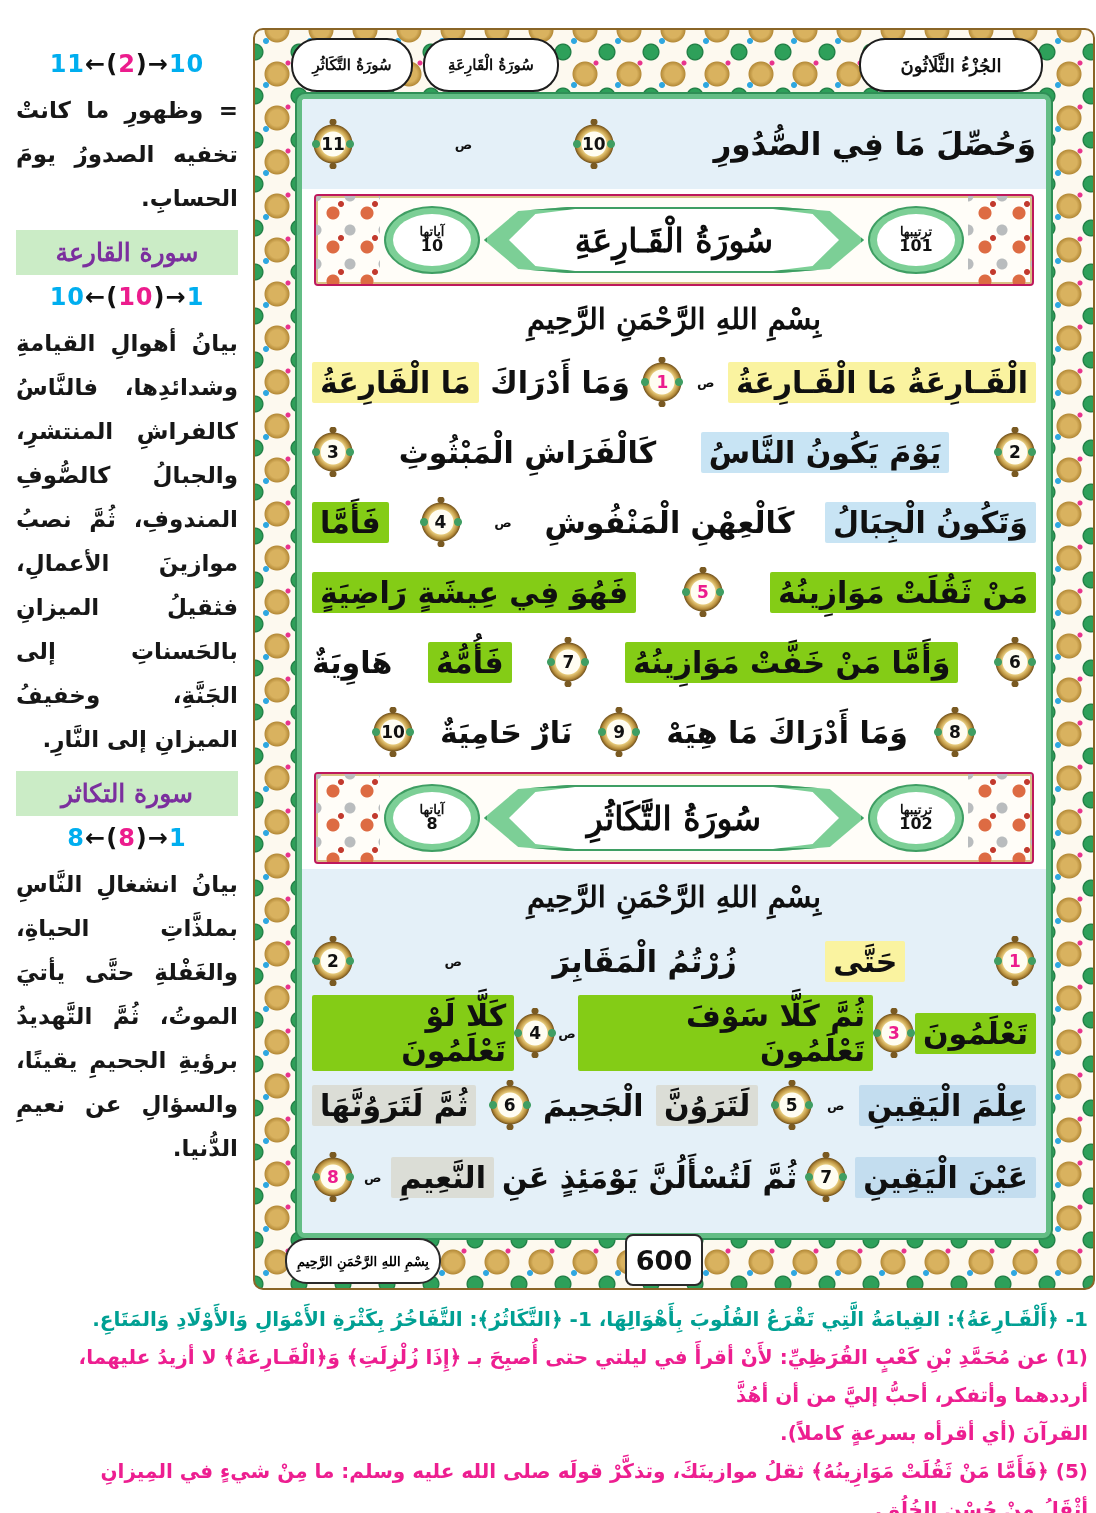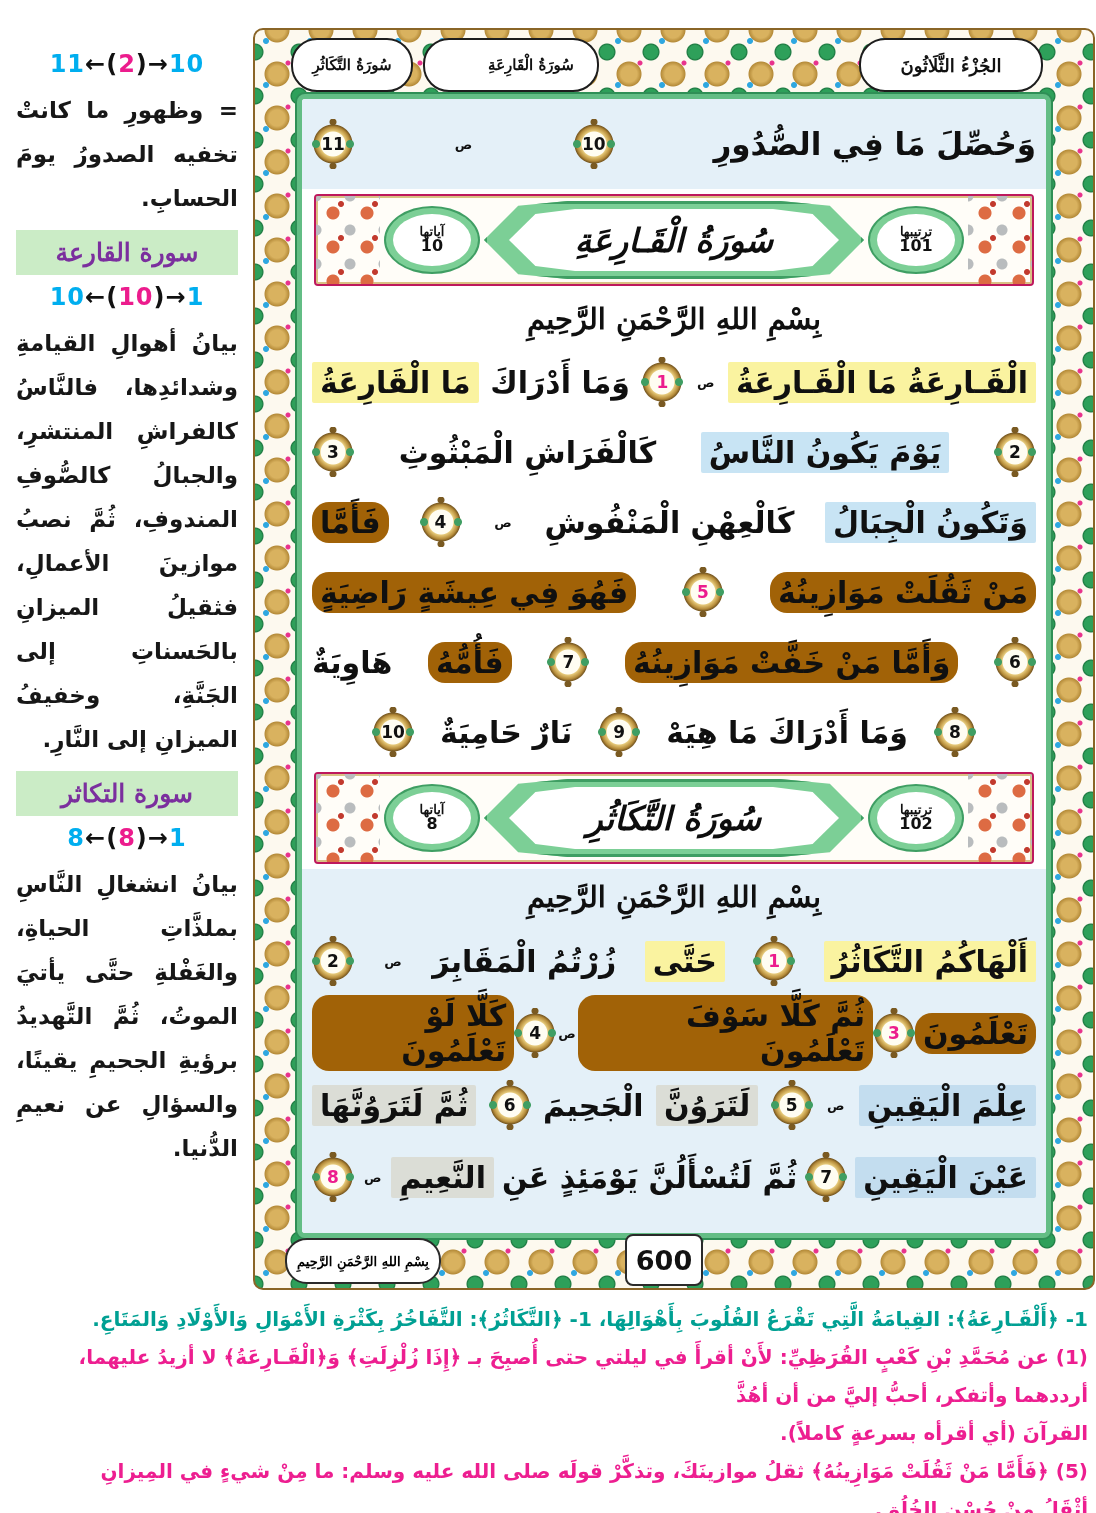--- a/index.html
+++ b/index.html
@@ -31,21 +31,21 @@
     background-position:11px 11px,33px 33px,22px 0,0 22px;
   }
   .inner{position:absolute;left:44px;right:44px;top:66px;bottom:52px;background:#fff;
     border:5px solid #63BD85;border-radius:8px;overflow:hidden;display:flex;flex-direction:column;
     box-shadow:0 0 0 2px #2f8f56;}
   
   .cart{position:absolute;height:50px;top:10px;background:#fff;border:2px solid #1d1d1d;
     border-radius:26px;display:flex;align-items:center;justify-content:center;
     font-family:"DejaVu Serif",serif;font-weight:bold;color:#111;z-index:3;}
   .cart1{left:38px;width:118px;font-size:15px;}
-  .cart2{left:170px;width:132px;font-size:15px;padding-left:40px;}
+  .cart2{left:170px;width:132px;font-size:15px;}
   .cartjuz{left:606px;width:180px;font-size:18px;}
   
   .bcart{position:absolute;background:#fff;border:2px solid #2a2a2a;z-index:3;
     display:flex;align-items:center;justify-content:center;}
   .bcart-basmala{left:32px;bottom:6px;width:152px;height:42px;border-radius:22px;
     font-family:"DejaVu Serif",serif;font-weight:bold;font-size:13px;}
   .bcart-page{left:372px;bottom:4px;width:74px;height:48px;border-radius:8px;
     font-size:27px;font-weight:bold;color:#111;}
   
   .row-prev{height:90px;background:#E4F0F8;}
@@ -53,21 +53,21 @@
     padding:0 10px;font-size:30px;font-weight:bold;color:#101010;height:70px;}
   .row-prev .qline{height:90px;font-size:31px;}
   .sec1{background:#fff;}
   .sec2{background:#E4F0F8;flex:1;display:flex;flex-direction:column;}
   .basmala{height:56px;display:flex;align-items:center;justify-content:center;
     font-family:"DejaVu Serif",serif;font-weight:bold;font-size:29px;color:#101010;}
   .centered-line{padding:0 70px;}
   .hl{padding:3px 8px;border-radius:2px;}
   .hl-y{background:#FAF3A0;}
   .hl-b{background:#C8E4F4;}
-  .hl-p{background:#a16207;border-radius:17px;}
+  .hl-p{background:#84cc16;}
   .hl-g{background:#DBDDD6;}
   .hl-bl{background:#C3DDEF;}
   .pz{font-size:13px;vertical-align:super;margin:0 2px;color:#101010;}
   
   .vm{position:relative;display:inline-flex;align-items:center;justify-content:center;
     min-width:42px;height:50px;flex:none;
     background:
       radial-gradient(circle at 50% 3px, #7a5a22 3px, transparent 4px),
       radial-gradient(circle at 50% 47px, #7a5a22 3px, transparent 4px),
       radial-gradient(circle at 4px 50%, #3f9e63 3.5px, transparent 4.5px),
@@ -86,23 +86,23 @@
       radial-gradient(circle, #c23a2e 2.5px, transparent 3.5px);
     background-size:34px 34px;background-position:0 0,17px 17px,8px 25px;}
   .oval{width:92px;height:64px;background:#7CCF96;border-radius:50%;flex:none;
     display:flex;align-items:center;justify-content:center;margin:0 6px;
     box-shadow:0 0 0 2px #3f9e63;}
   .oval-in{width:78px;height:52px;background:#fff;border-radius:50%;
     display:flex;flex-direction:column;align-items:center;justify-content:center;
     font-weight:bold;color:#111;line-height:1.05;}
   .oval-in .lab{font-size:13px;font-family:"DejaVu Serif",serif;}
   .oval-in .val{font-size:16px;}
-  .band-center{width:380px;height:78px;flex:none;background:#7CCF96;
+  .band-center{width:380px;height:66px;flex:none;background:#7CCF96;
     clip-path:polygon(0 50%,9% 6%,22% 0,78% 0,91% 6%,100% 50%,91% 94%,78% 100%,22% 100%,9% 94%);
-    display:flex;align-items:center;justify-content:center;box-shadow:inset 0 0 0 3px #3f9e63;font-style:italic;}
+    display:flex;align-items:center;justify-content:center;box-shadow:inset 0 0 0 3px #3f9e63;}
   .band-center-in{width:330px;height:62px;background:#fff;
     clip-path:polygon(0 50%,8% 8%,20% 0,80% 0,92% 8%,100% 50%,92% 92%,80% 100%,20% 100%,8% 92%);
     display:flex;align-items:center;justify-content:center;
     font-family:"DejaVu Serif",serif;font-weight:bold;font-size:33px;color:#0d0d0d;}
   
   .footnotes{position:absolute;left:60px;right:8px;top:1300px;direction:rtl;
     text-align:right;font-weight:bold;font-size:20px;line-height:38px;}
   .fn-teal{color:#00A093;}
   .fn-mag{color:#ED1E90;}
 </style>
@@ -266,21 +266,20 @@
           <span class="val">102</span>
         </div>
       </div>
       <div class="band-fill"></div>
     </div>
 
     <div class="sec2">
       <div class="basmala">بِسْمِ اللهِ الرَّحْمَنِ الرَّحِيمِ</div>
 
       <div class="qline" style="height:72px;">
-        <span class="hl hl-y">أَلْهَاكُمُ التَّكَاثُرُ</span>
         <span class="vm vm-mag">
             <span class="num">1</span>
           </span>
         <span class="hl hl-y">حَتَّى</span>
         <span>زُرْتُمُ الْمَقَابِرَ</span>
         <span class="pz">ص</span>
         <span class="vm">
             <span class="num">2</span>
           </span>
       </div>

